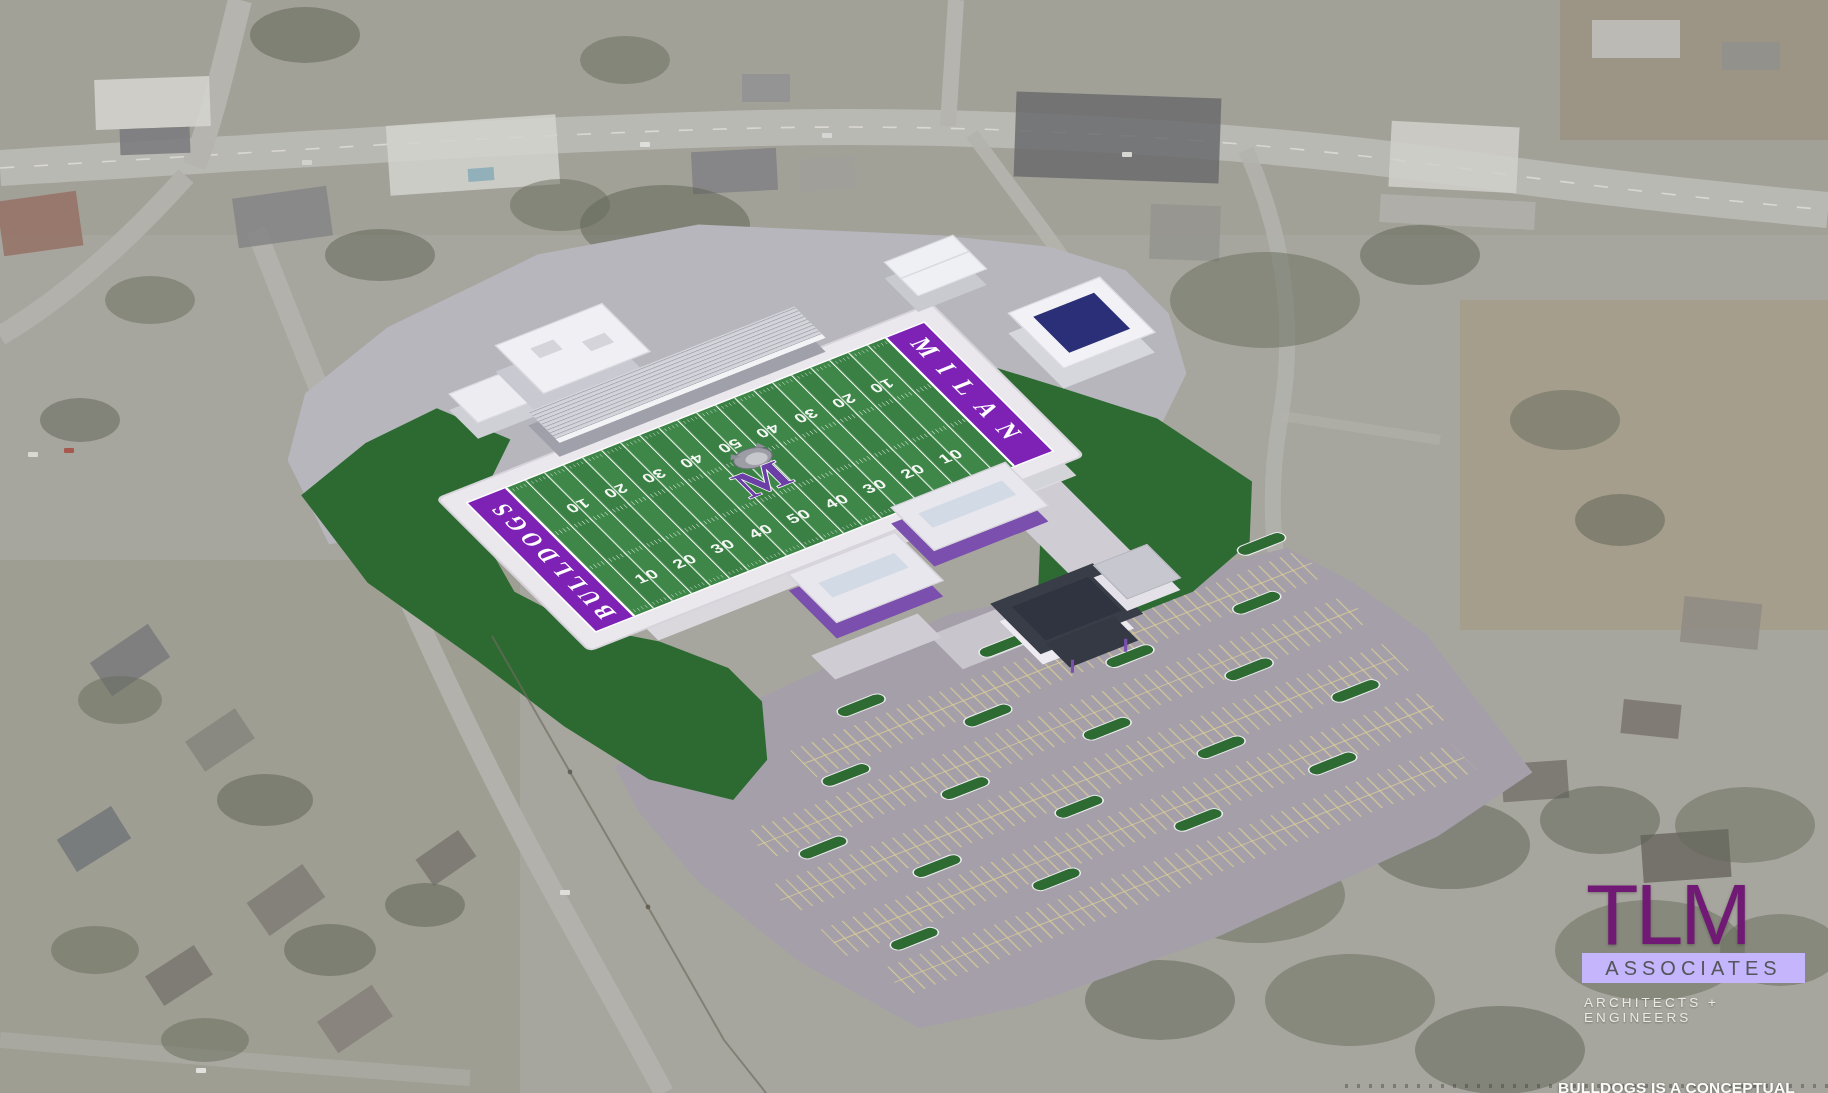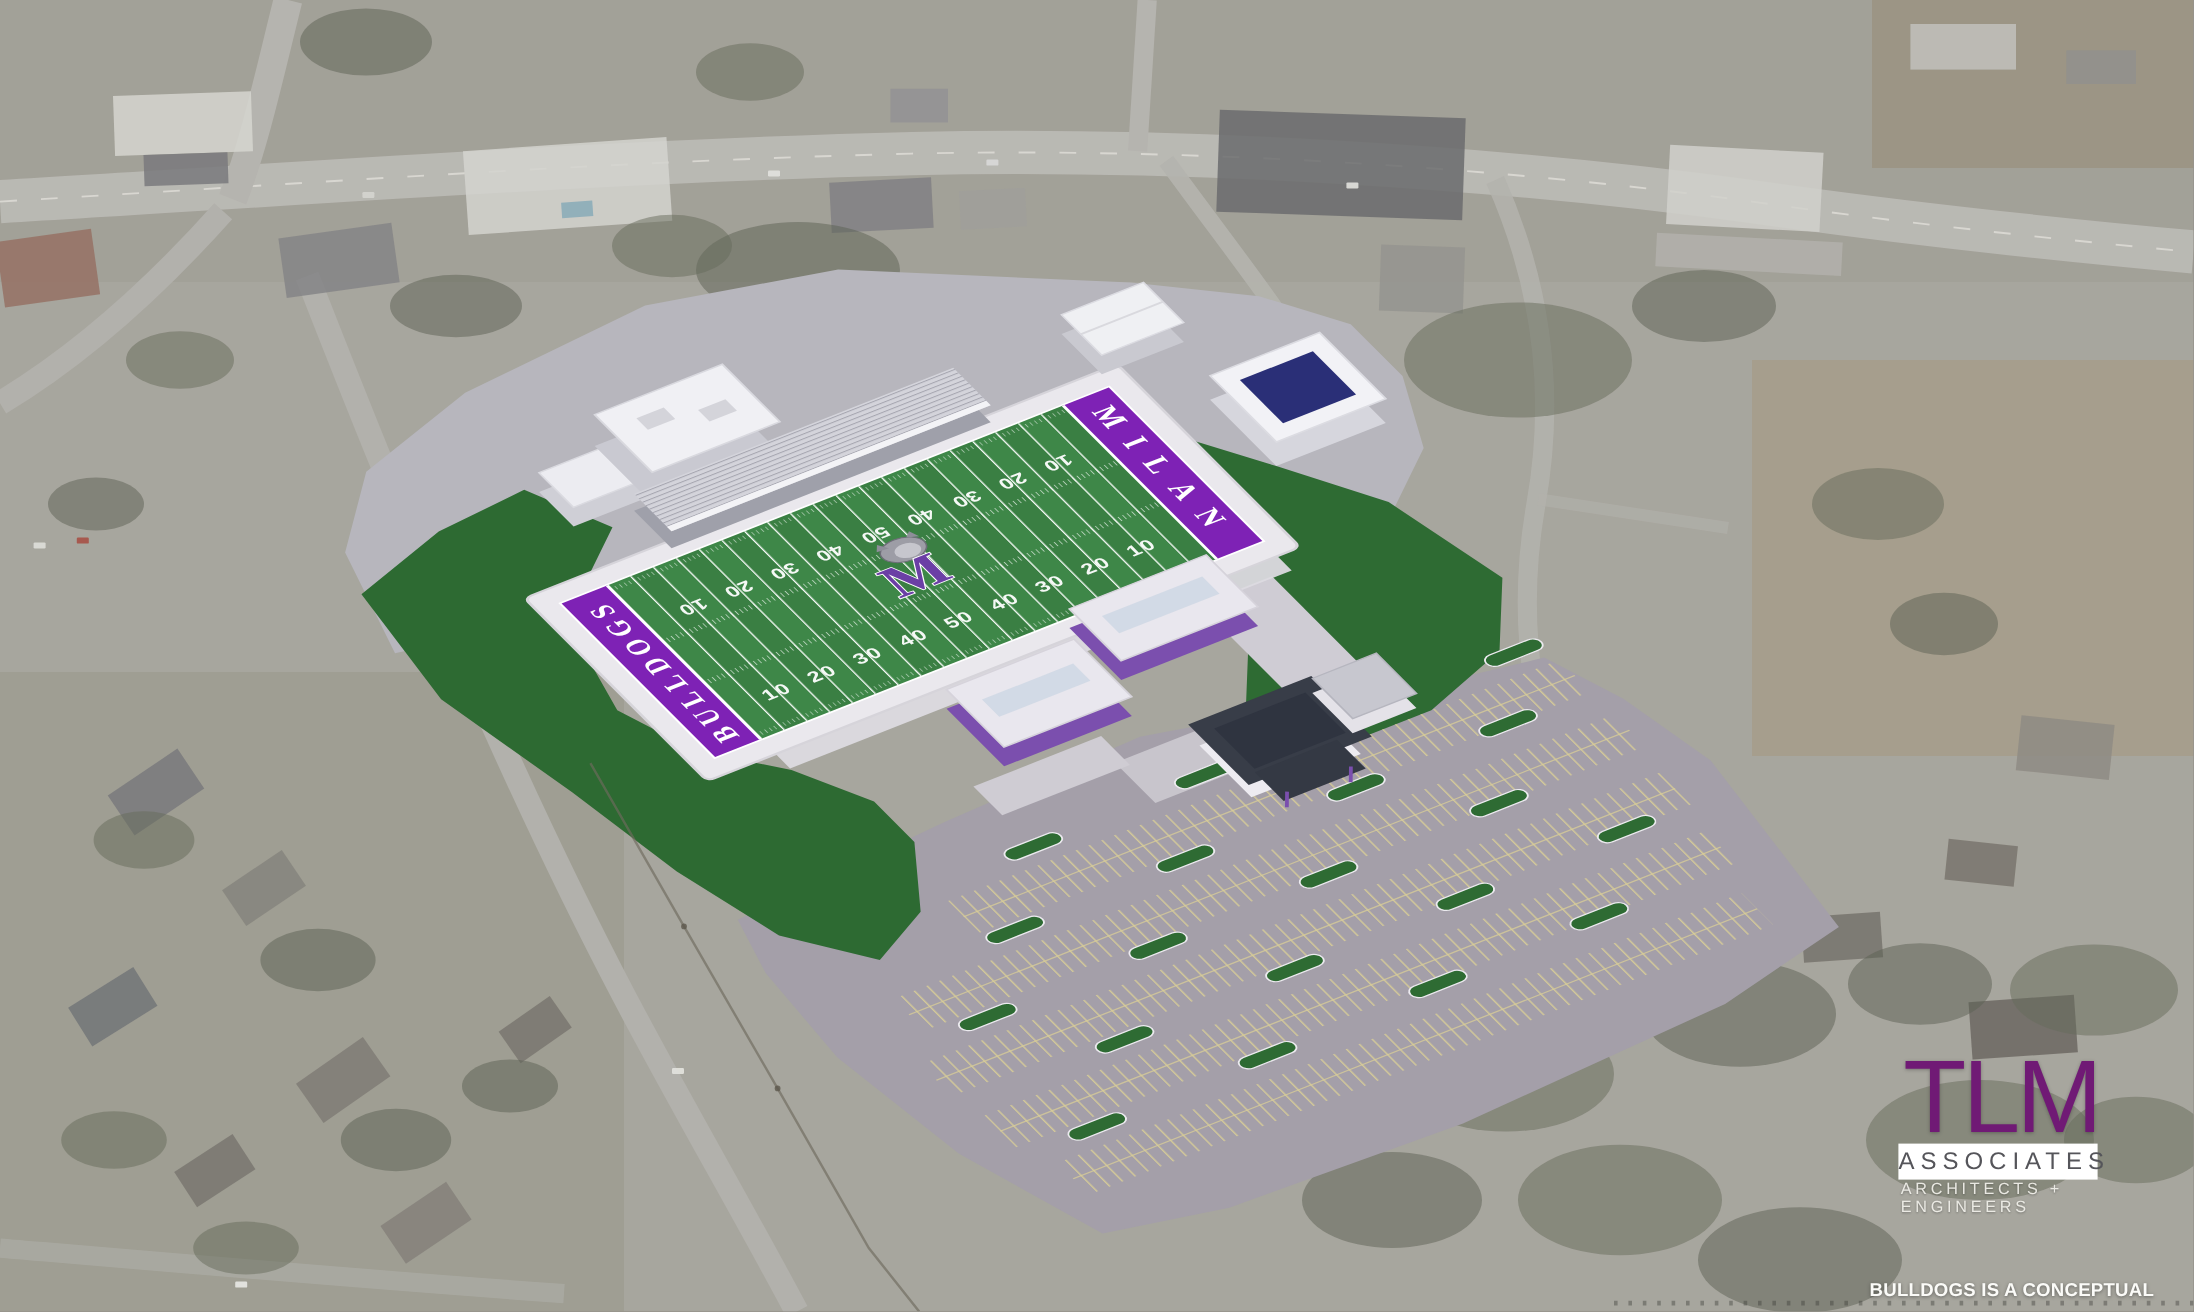--- a/index.html
+++ b/index.html
@@ -8,23 +8,23 @@
   .stage svg{position:absolute;left:0;top:0;}
   
   .ez{font-family:"Liberation Serif",serif;font-weight:700;fill:#ffffff;}
   .yardnum{font:700 4.4px "Liberation Sans",sans-serif;fill:#ffffff;letter-spacing:.4px;opacity:.95;}
   .mlogo{font-family:"Liberation Serif",serif;font-weight:700;font-size:13px;
          fill:#6b3fa5;stroke:#ffffff;stroke-width:.45px;paint-order:stroke;}
   
   .brand{position:absolute;left:1558px;top:878px;width:260px;color:#ffffff;}
   .tlm{font-size:86px;line-height:.85;letter-spacing:-3px;color:#701a75;
        margin-left:28px;font-weight:400;text-shadow:0 1px 3px rgba(30,30,30,.35);}
-  .assoc-bar{background:#ffffff;color:#55555a;width:166px;margin:2px 0 0 24px;
+  .assoc-bar{background:#c4b5fd;color:#55555a;width:223px;margin:2px 0 0 24px;
        text-align:center;font-size:20px;letter-spacing:5px;padding:4px 0 3px;}
-  .tagline{color:#efeee8;font-size:13.5px;letter-spacing:3.1px;margin:0 0 0 26px;
+  .tagline{color:#efeee8;font-size:13.5px;letter-spacing:3.1px;margin:12px 0 0 26px;
        opacity:.95;text-shadow:0 1px 2px rgba(30,30,30,.4);}
   .disclaimer{margin-top:14px;font-weight:700;font-size:15.5px;line-height:1.24;
        letter-spacing:.2px;white-space:pre-wrap;color:#fbfbf8;
        text-shadow:0 1px 3px rgba(40,40,40,.55);}
 </style>
 </head>
 <body>
 
 <div class="stage">
 <svg width="1828" height="1093" viewBox="0 0 1828 1093">

